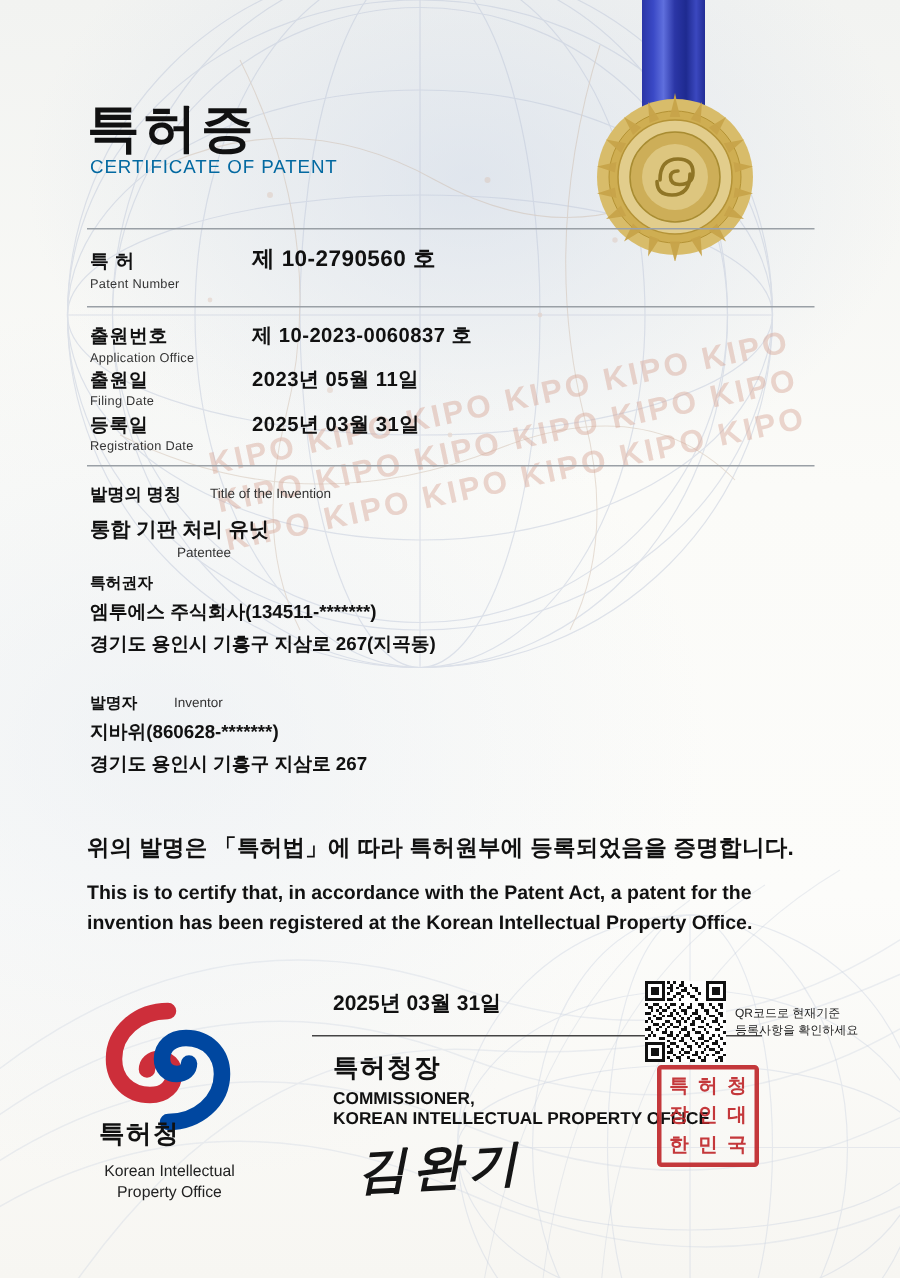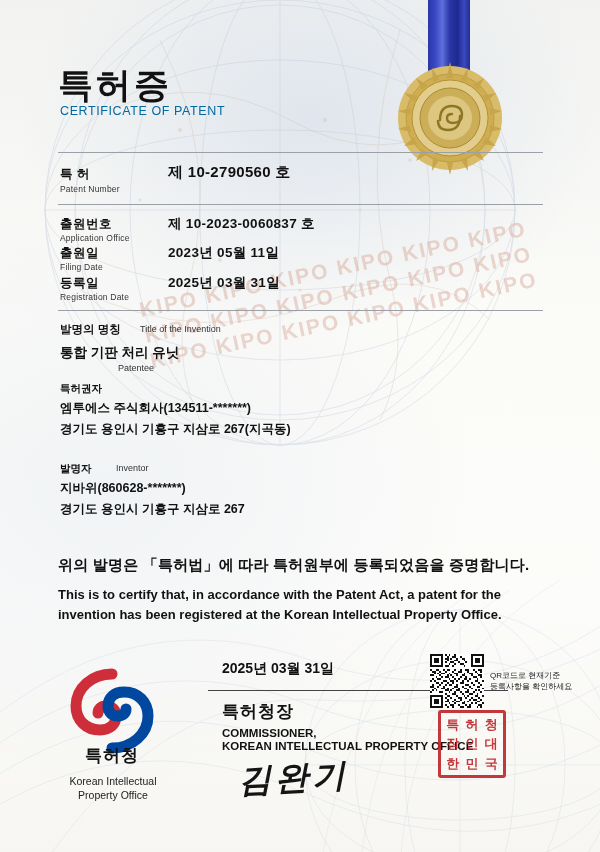--- a/index.html
+++ b/index.html
@@ -249,21 +249,20 @@
     left: 66px;
     top: 668px;
     width: 92px;
     height: 86px;
   }
   .emblem-ko {
     position: absolute;
     left: 66px;
     top: 744px;
     width: 92px;
-    text-align: center;
     font-size: 17px;
     font-weight: 700;
     letter-spacing: 1px;
     color: #111;
     font-family: Liberation Serif, serif;
   }
   .emblem-en {
     position: absolute;
     left: 40px;
     top: 774px;

